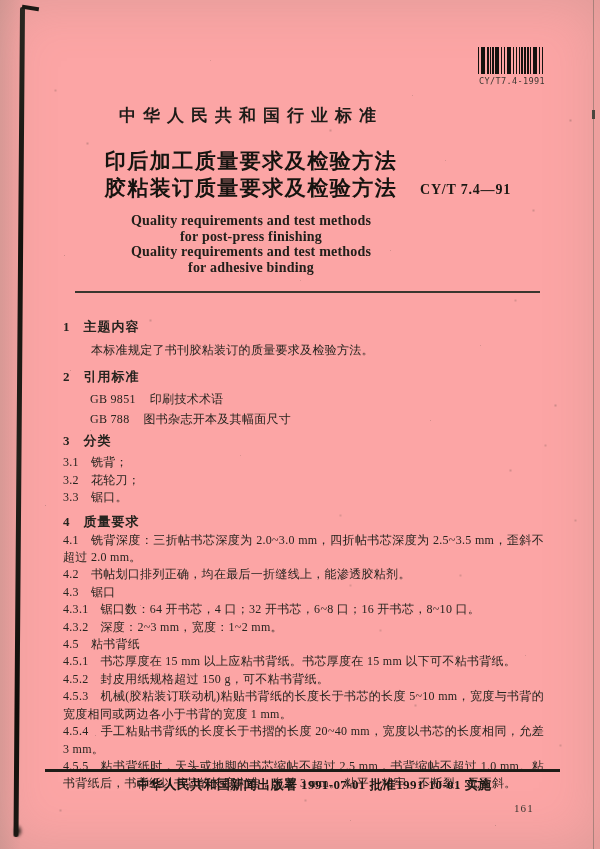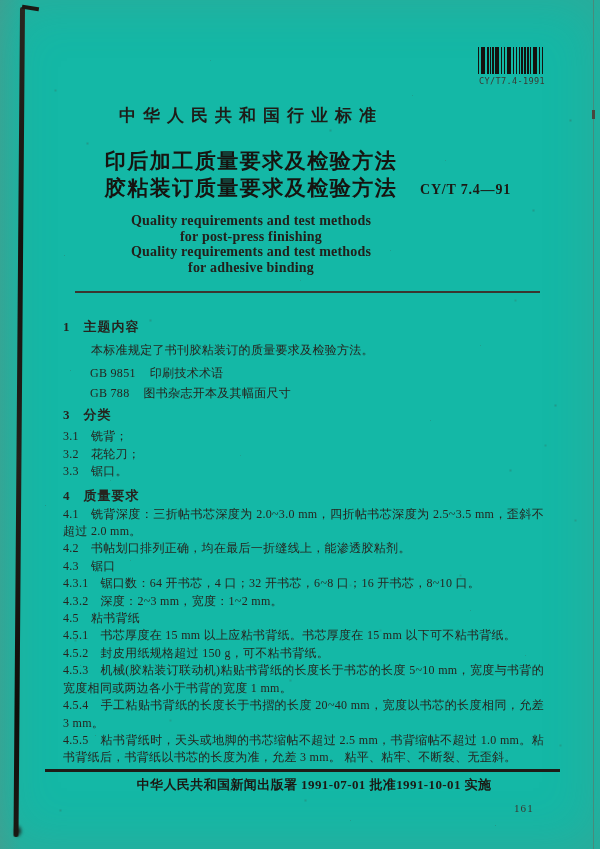--- a/index.html
+++ b/index.html
@@ -3,21 +3,21 @@
 <meta charset="utf-8">
 <style>
   html,body{margin:0;padding:0;}
   body{
     width:600px;height:849px;overflow:hidden;
     font-family:"Liberation Serif","DejaVu Serif",serif;
     background:#e9e7e2;
   }
   .page{
     position:relative;width:600px;height:849px;
-    background:#14b8a6;
+    background:#fca5a5;
     box-shadow:inset 0 0 55px rgba(130,124,112,.26);
     overflow:hidden;
     color:#24221e;
   }
   
   .left-shade{position:absolute;left:0;top:0;width:20px;height:100%;
     background:linear-gradient(to right,rgba(130,125,113,.20),rgba(130,125,113,.04));}
   .fold-line{position:absolute;left:20px;top:7px;width:4.5px;height:830px;
     background:linear-gradient(to bottom,#2a2721 0%,#13110d 28%,#23201a 55%,#0f0d0a 85%,#1c1914 100%);
     border-radius:2px;transform:rotate(0.45deg);transform-origin:top center;filter:blur(.35px);}
@@ -123,20 +123,23 @@
   <div class="std-code">CY/T 7.4—91</div>
   <div class="header-rule"></div>
 
   <div class="doc-body">
 
     <div class="sec-h h1m">
       <span class="secnum">1</span><span>主题内容</span>
     </div>
     <div class="para">本标准规定了书刊胶粘装订的质量要求及检验方法。</div>
 
+    <div class="sec-h h2m">
+      <span class="secnum">2</span><span>引用标准</span>
+    </div>
     <div class="refs">
       <div>
         <span class="refcode">GB 9851</span><span>印刷技术术语</span>
       </div>
       <div>
         <span class="refcode">GB 788</span><span>图书杂志开本及其幅面尺寸</span>
       </div>
     </div>
 
     <div class="sec-h h3m">

